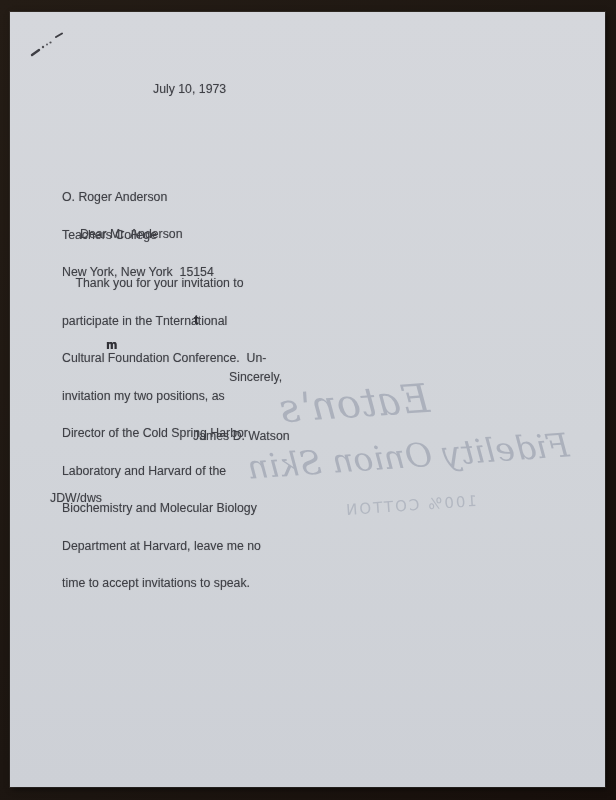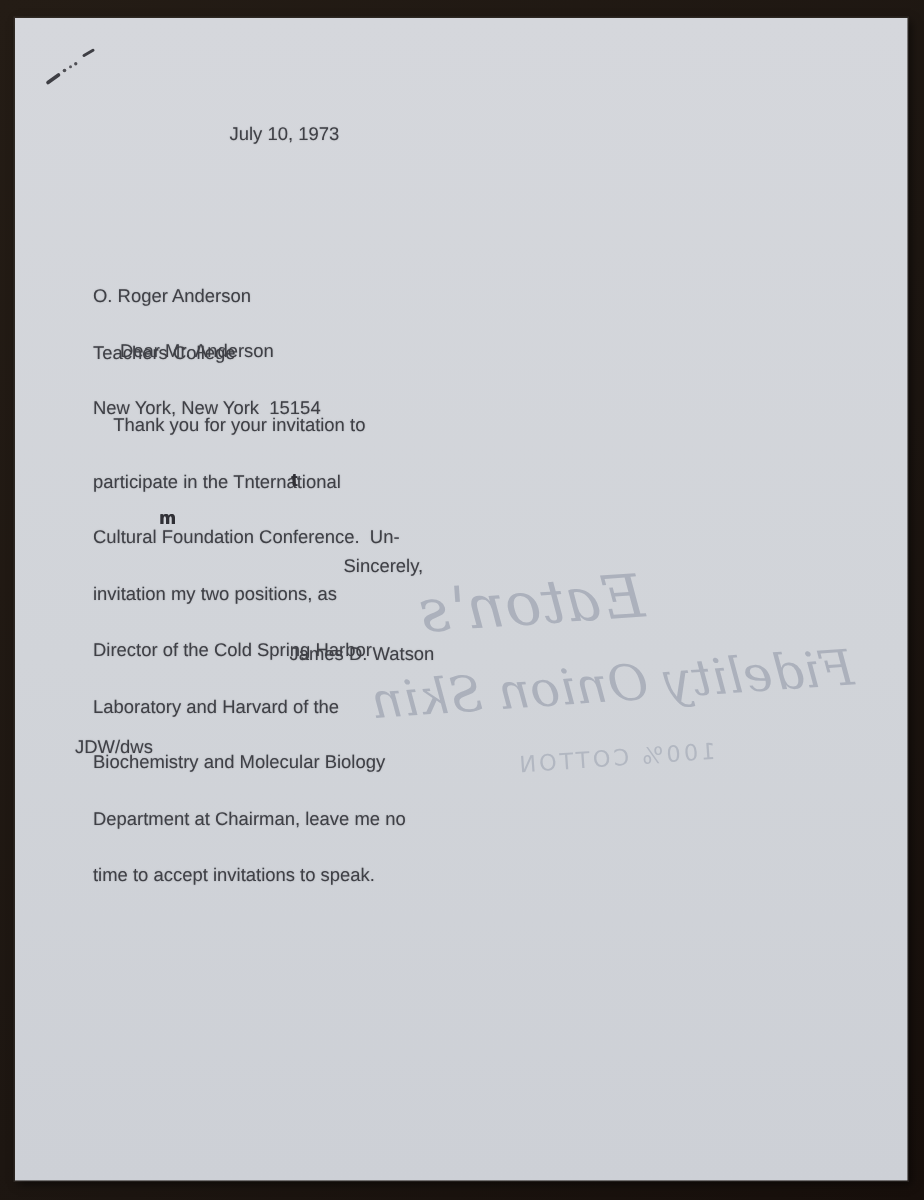--- a/index.html
+++ b/index.html
@@ -88,21 +88,21 @@
   <div class="tw salutation">Dear Mr. Anderson</div>
 
   <div class="tw body-block">
     <div>    Thank you for your invitation to</div>
     <div>participate in the Tnternational</div>
     <div>Cultural Foundation Conference.  Un-</div>
     <div>invitation my two positions, as</div>
     <div>Director of the Cold Spring Harbor</div>
     <div>Laboratory and Harvard of the</div>
     <div>Biochemistry and Molecular Biology</div>
-    <div>Department at Chairman, leave me no</div>
+    <div>Department at Harvard, leave me no</div>
     <div>time to accept invitations to speak.</div>
     <span class="overstrike ov-0">t</span>
     <span class="overstrike ov-1">m</span>
   </div>
 
   <div class="tw closing">Sincerely,</div>
 
   <div class="tw signature">James D. Watson</div>
 
   <div class="tw initials">JDW/dws</div>

